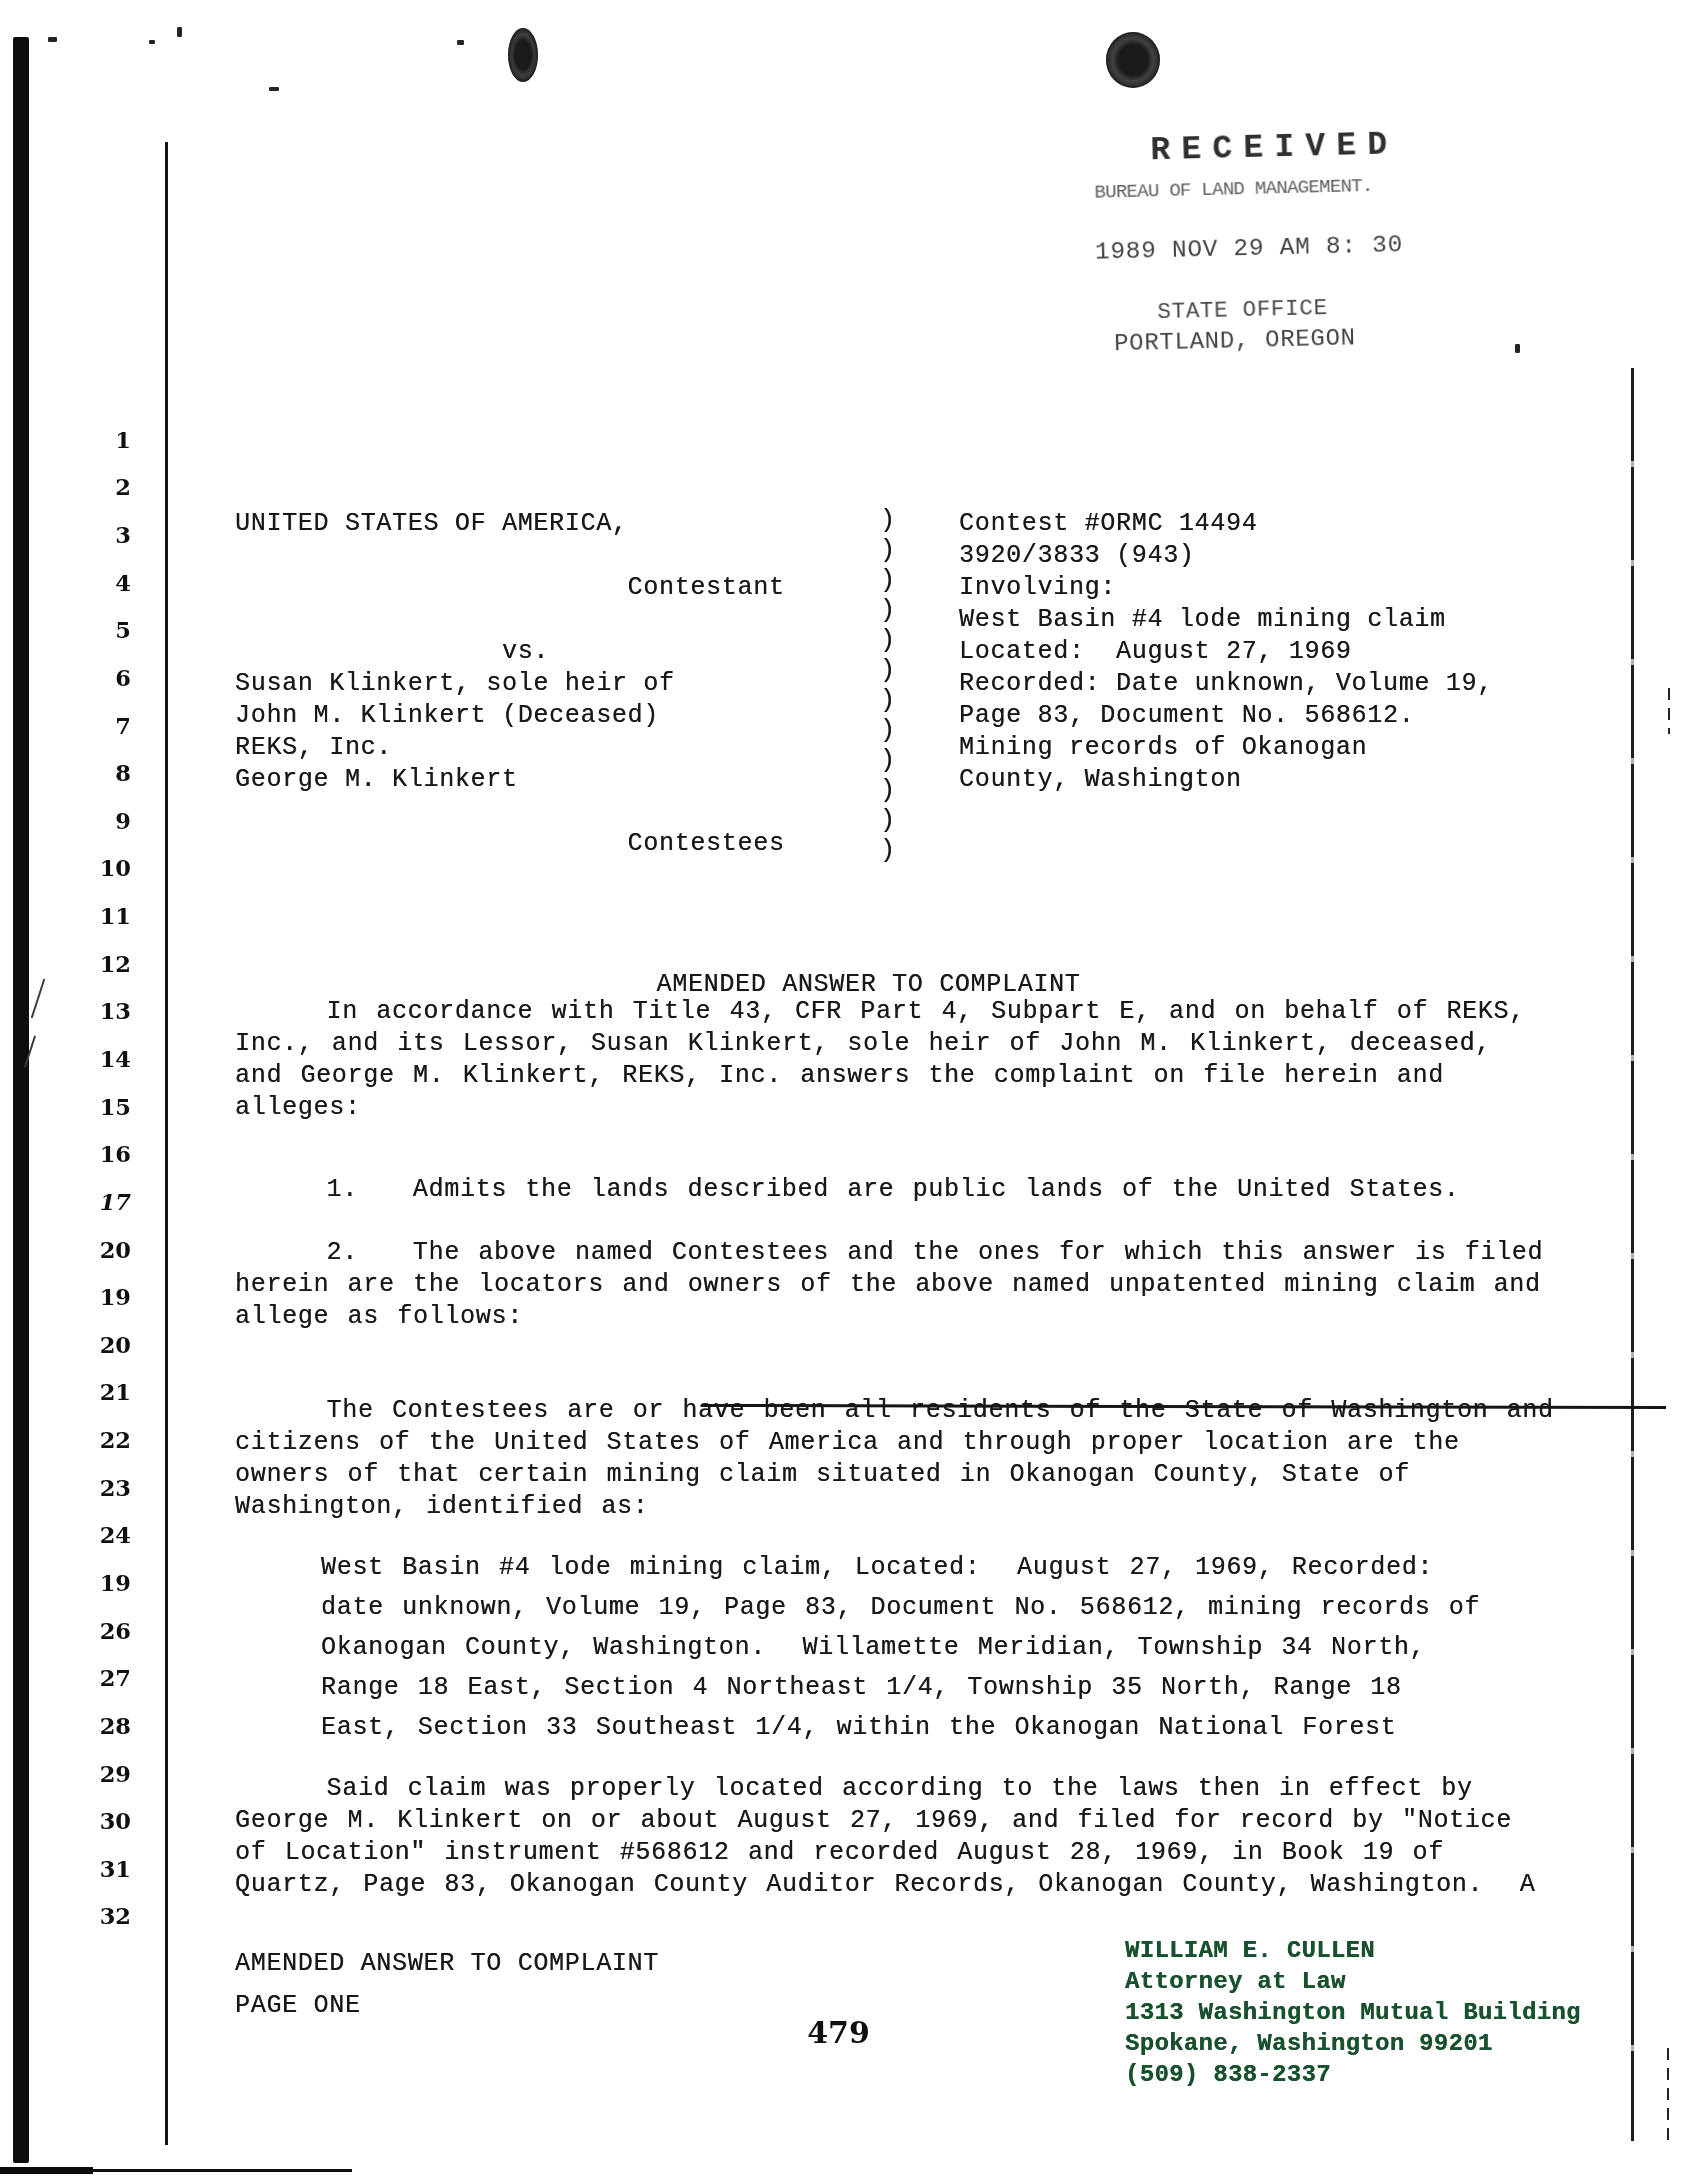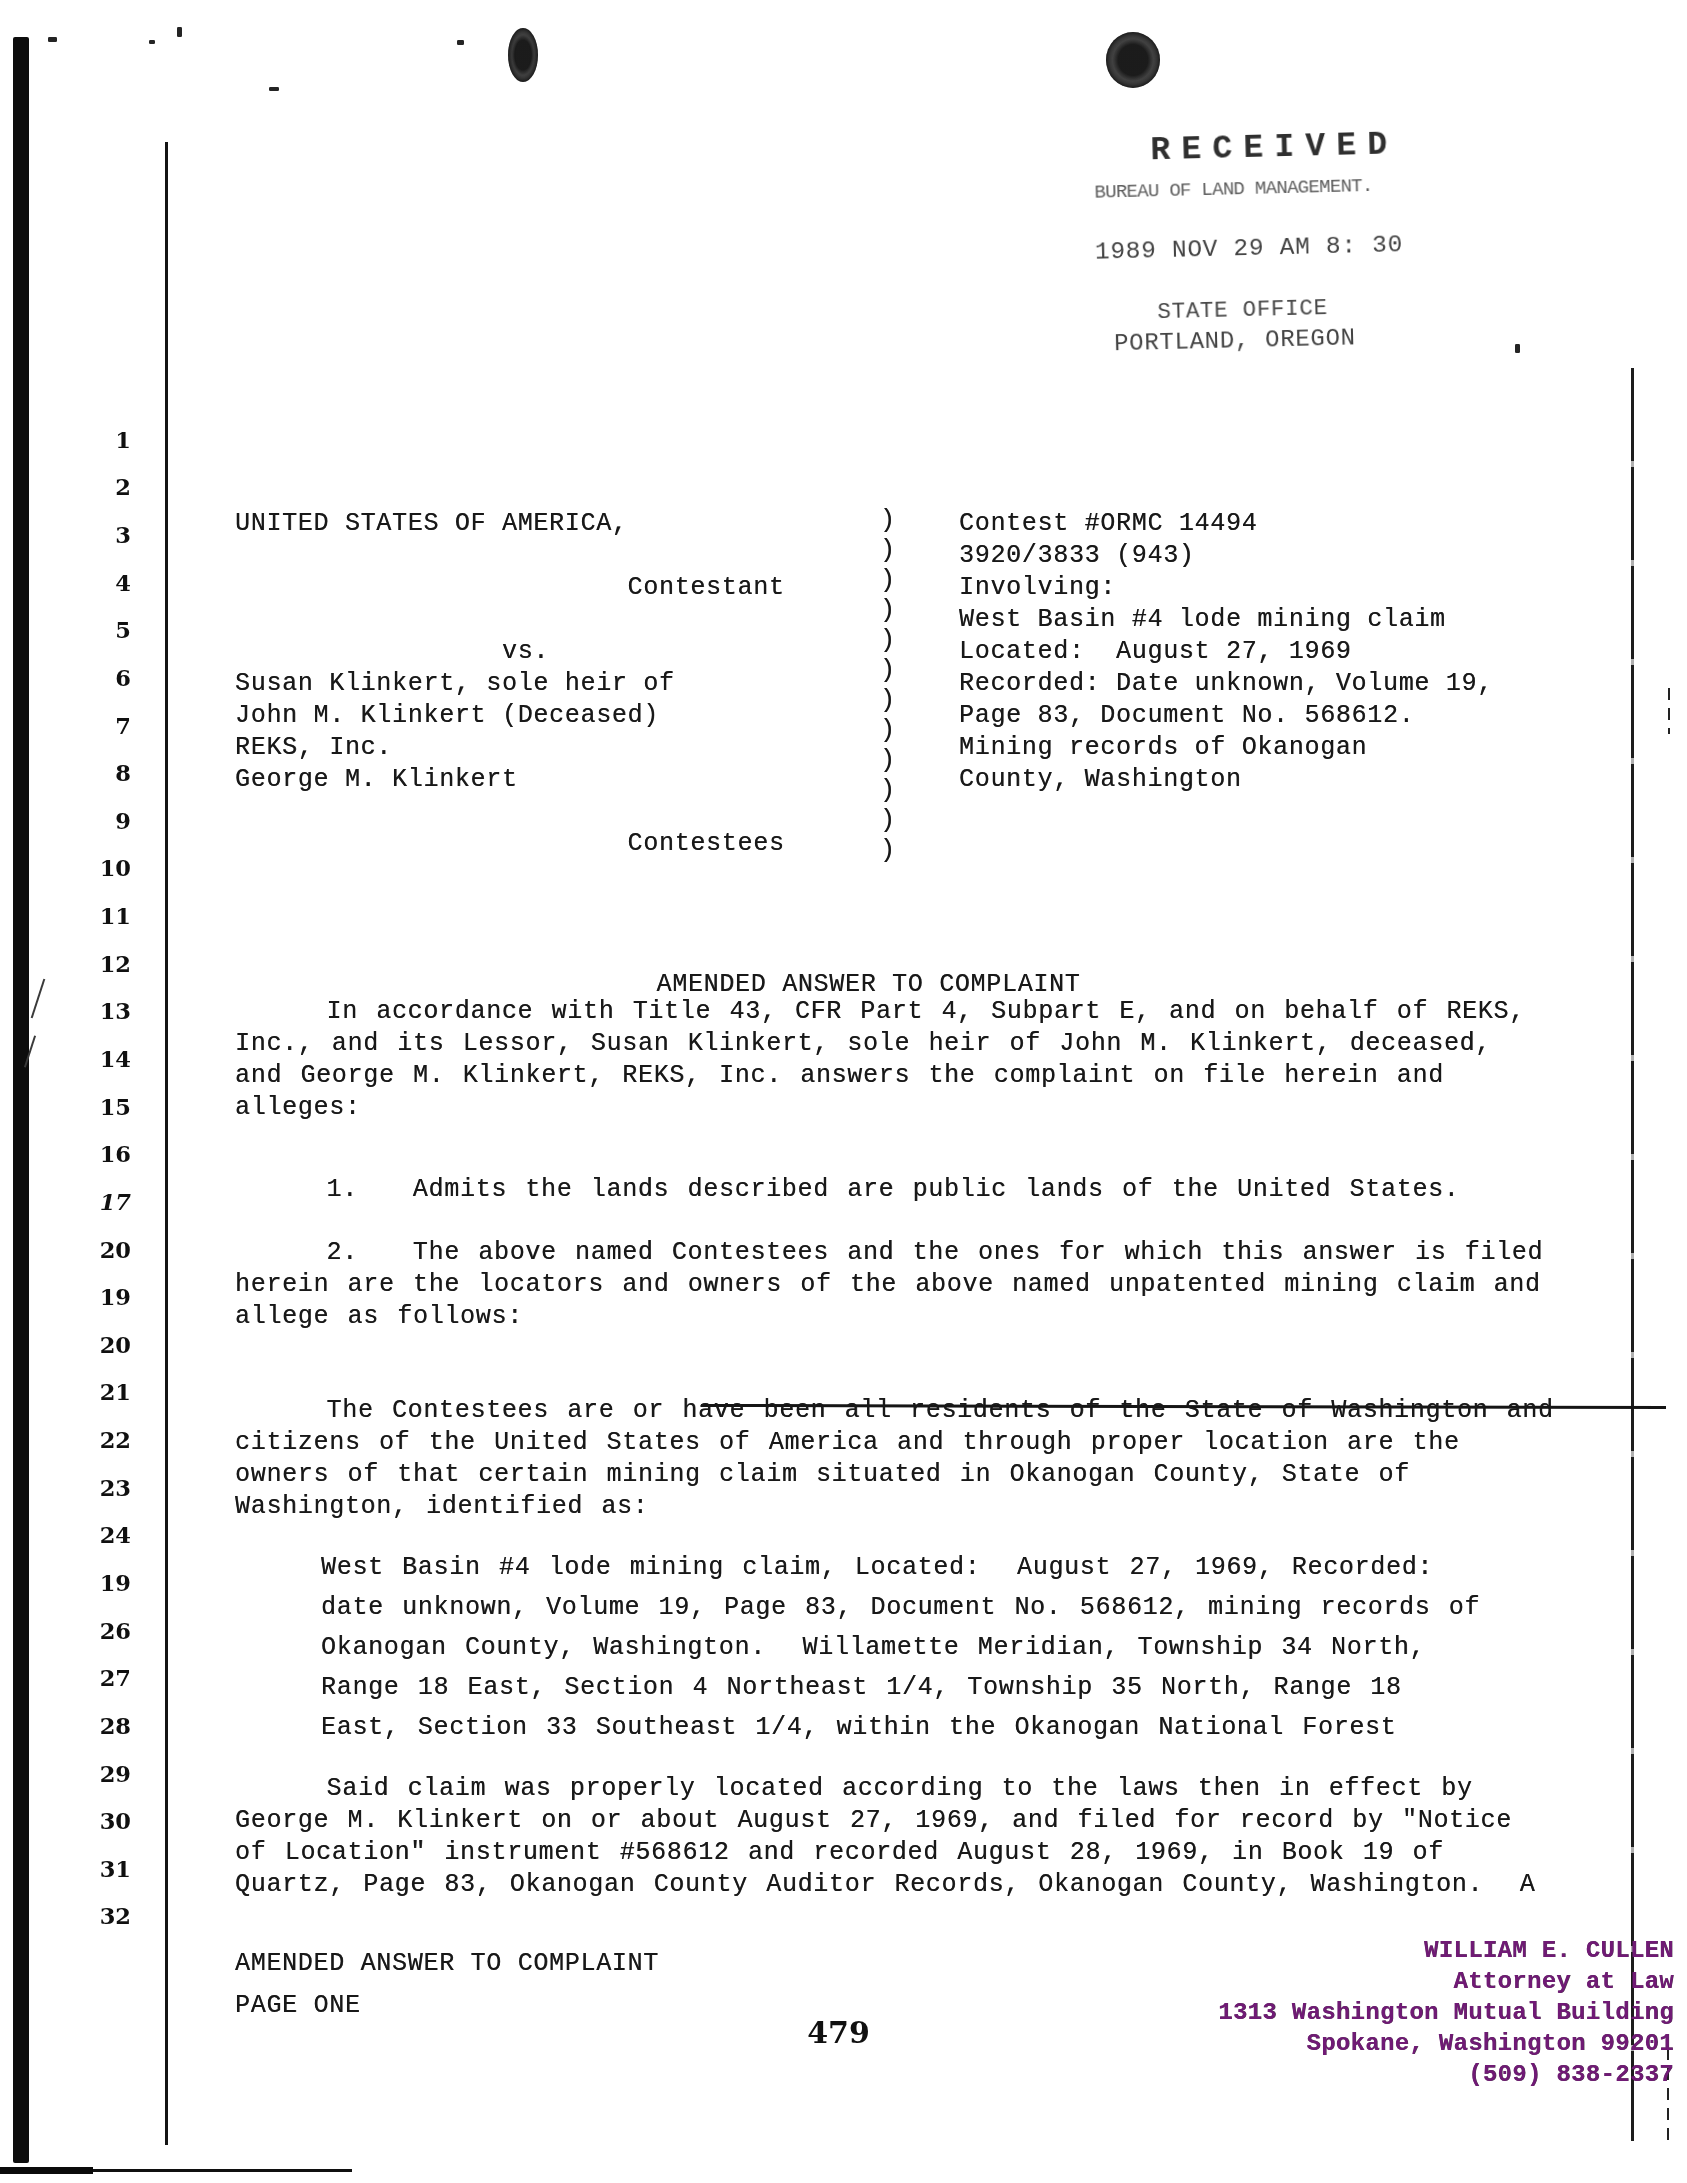--- a/index.html
+++ b/index.html
@@ -35,22 +35,22 @@
   
   .stamp{left:1059px;top:130px;width:370px;transform:rotate(-1.4deg);color:#2f2f2f;
          filter:blur(0.2px);}
   .stamp div{position:absolute;white-space:nowrap;font-family:"Liberation Mono","DejaVu Sans Mono",monospace;}
   .stamp-l1{left:91px;top:0;font-size:33px;font-weight:700;letter-spacing:11.2px;}
   .stamp-l2{left:34px;top:48px;font-size:19px;letter-spacing:-0.7px;opacity:.78;transform:scaleY(.95);}
   .stamp-l3{left:33px;top:105px;font-size:24.5px;letter-spacing:0.7px;opacity:.9;}
   .stamp-l4{left:94px;top:167px;font-size:22.5px;letter-spacing:0.7px;opacity:.88;}
   .stamp-l5{left:50px;top:197px;font-size:24px;letter-spacing:0.7px;opacity:.9;}
   
-  .attorney{left:1125px;top:1935px;width:549px;text-align:right;font-weight:700;
-            font-size:24px;line-height:31px;letter-spacing:0.3px;color:#701a75;
+  .attorney{left:1125px;top:1935px;width:549px;text-align:left;font-weight:700;
+            font-size:24px;line-height:31px;letter-spacing:0.3px;color:#14532d;
             white-space:pre;text-shadow:0.3px 0.3px 0 rgba(20,20,20,.8);}
   .page-number{left:799px;top:2015px;width:79px;text-align:center;
                font-family:"DejaVu Serif","Liberation Serif",serif;
                font-weight:700;font-size:30px;color:#101010;}
 </style>
 </head>
 <body>
 
 <div class="abs edge-bar"></div>
 <div class="abs rule-left"></div>

